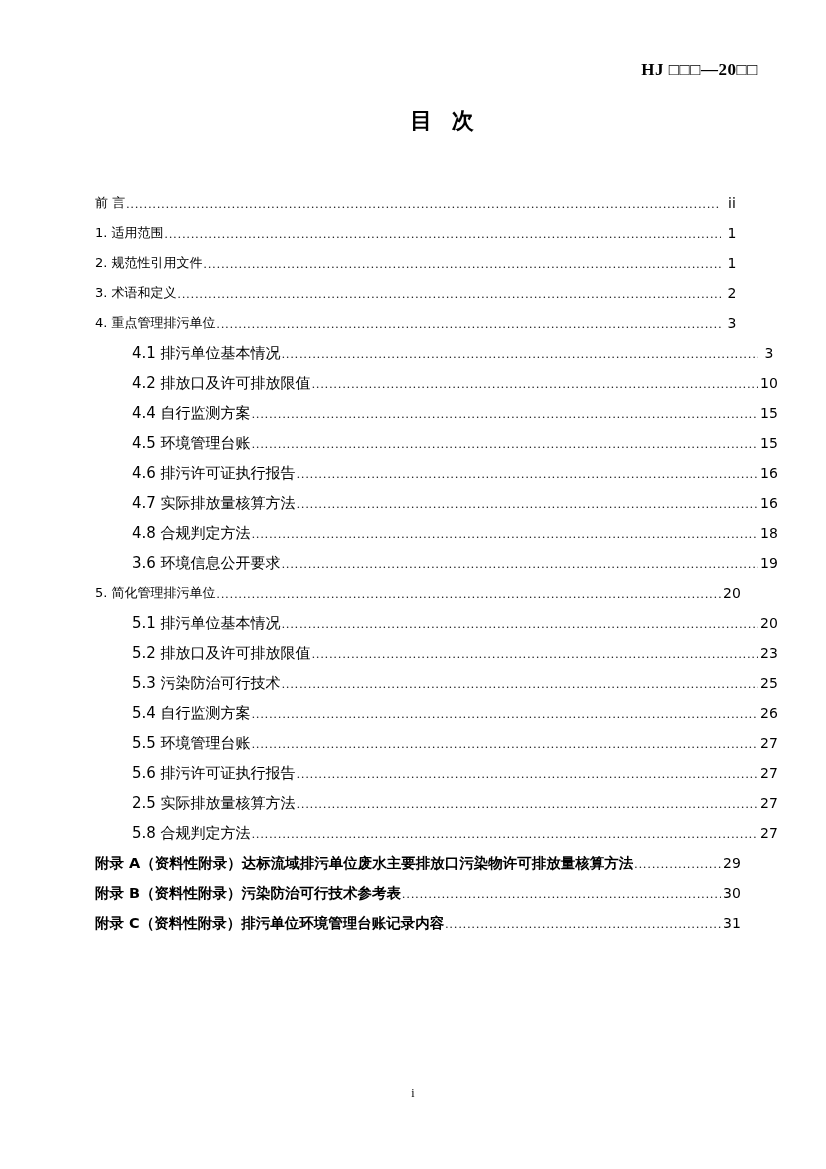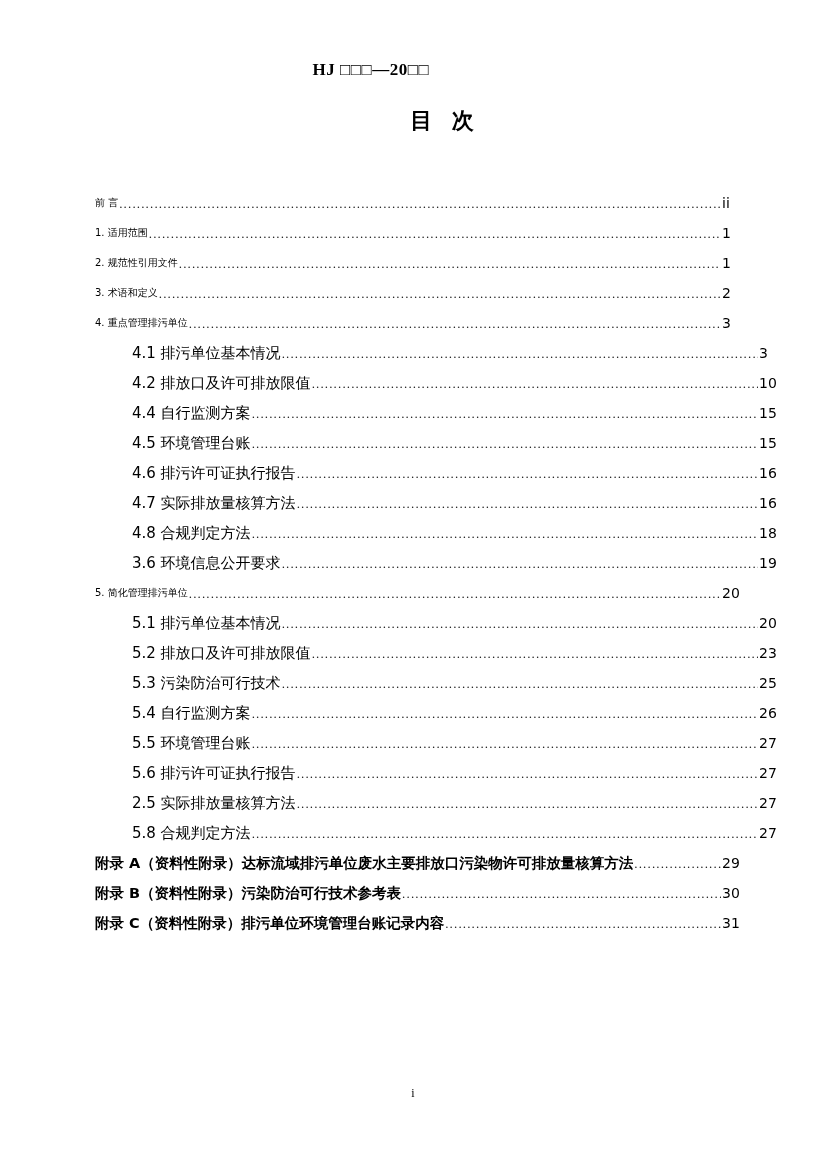--- a/index.html
+++ b/index.html
@@ -17,28 +17,29 @@
     height: 1169px;
     background: #ffffff;
     overflow: hidden;
     box-sizing: border-box;
   }
 
   
   .doc-header {
     position: absolute;
     top: 60px;
-    left: 0;
+    left: 8px;
     width: 742px;
-    text-align: center;
+    text-align: right;
     font-family: "Liberation Serif", "DejaVu Serif", serif;
     font-weight: bold;
     font-size: 17px;
     letter-spacing: 0.5px;
     white-space: nowrap;
+    padding-left: 8px;
   }
 
   
   .doc-title {
     position: absolute;
     top: 106px;
     left: 0;
     width: 826px;
     text-align: center;
     font-family: "DejaVu Sans", "Liberation Sans", sans-serif;
@@ -83,27 +84,27 @@
     height: 10px;
   }
   .toc-entry .leader::after {
     content: "......................................................................................................................................................";
     display: block;
   }
 
   .toc-entry .pageno {
     flex: 0 0 auto;
     min-width: 20px;
-    text-align: left;
+    text-align: center;
     font-family: "DejaVu Sans", "Liberation Sans", sans-serif;
     font-size: 14px;
   }
 
   
-  .level-0 .label { font-family: "DejaVu Sans", "Liberation Sans", sans-serif; font-size: 10px; }
+  .level-0 .label { font-family: "DejaVu Sans", "Liberation Sans", sans-serif; font-size: 13px; }
   .level-1 { padding-left: 37px; }
   .level-1 .label { font-family: "DejaVu Sans", "Liberation Sans", sans-serif; font-size: 15px; }
   .level-app .label { font-family: "DejaVu Sans", "Liberation Sans", sans-serif; font-size: 14.5px; font-weight: bold; }
 
   
   .doc-footer {
     position: absolute;
     top: 1086px;
     left: 0;
     width: 826px;

